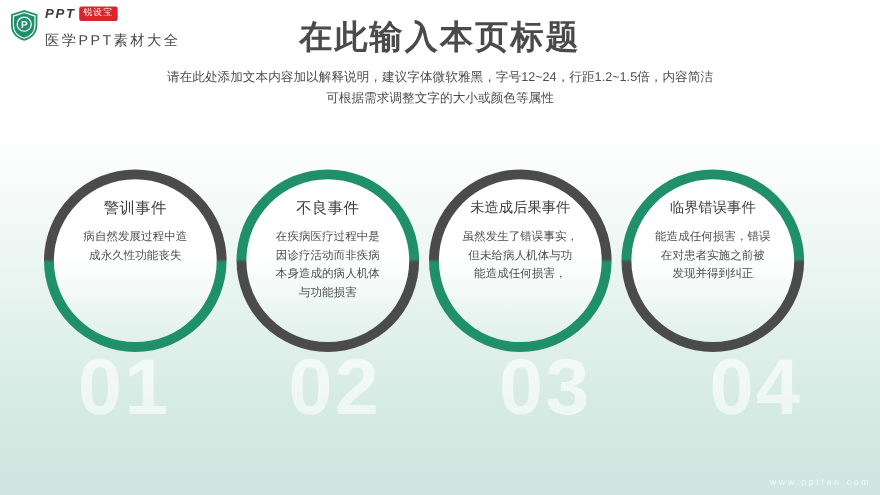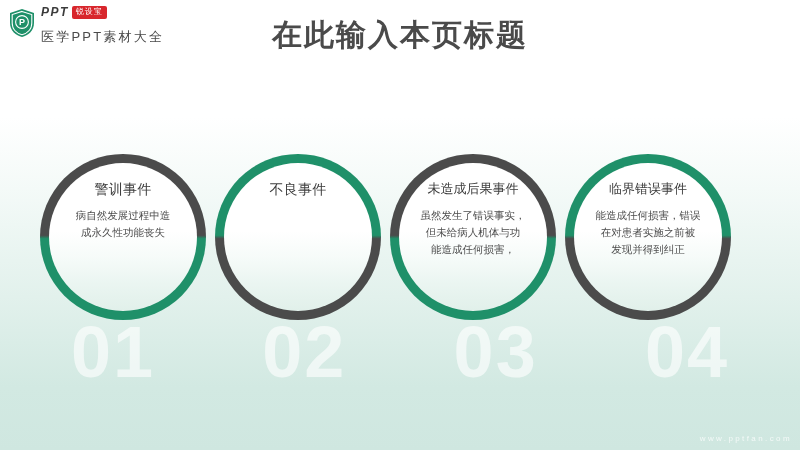--- a/index.html
+++ b/index.html
@@ -212,40 +212,50 @@
       <div id="logo-row1">
         <span id="logo-ppt">PPT</span>
         <span id="logo-badge">锐设宝</span>
       </div>
       <div id="logo-sub">医学PPT素材大全</div>
     </div>
   </div>
 
   <div id="page-title">在此输入本页标题</div>
 
+  <div id="subtitle">
+    <div>请在此处添加文本内容加以解释说明，建议字体微软雅黑，字号12~24，行距1.2~1.5倍，内容简洁</div>
+    <div>可根据需求调整文字的大小或颜色等属性</div>
+  </div>
 
   <div id="circles">
 
     <div class="circle" id="c1">
       <div class="ring gray-top"></div>
       <div class="disc"></div>
       <div class="content">
         <div class="c-title">警训事件</div>
         <div class="c-body">
           <div>病自然发展过程中造</div>
           <div>成永久性功能丧失</div>
         </div>
       </div>
     </div>
 
     <div class="circle" id="c2">
       <div class="ring green-top"></div>
       <div class="disc"></div>
       <div class="content">
         <div class="c-title">不良事件</div>
+        <div class="c-body">
+          <div>在疾病医疗过程中是</div>
+          <div>因诊疗活动而非疾病</div>
+          <div>本身造成的病人机体</div>
+          <div>与功能损害</div>
+        </div>
       </div>
     </div>
 
     <div class="circle narrow" id="c3">
       <div class="ring gray-top"></div>
       <div class="disc"></div>
       <div class="content">
         <div class="c-title">未造成后果事件</div>
         <div class="c-body">
           <div>虽然发生了错误事实，</div>

